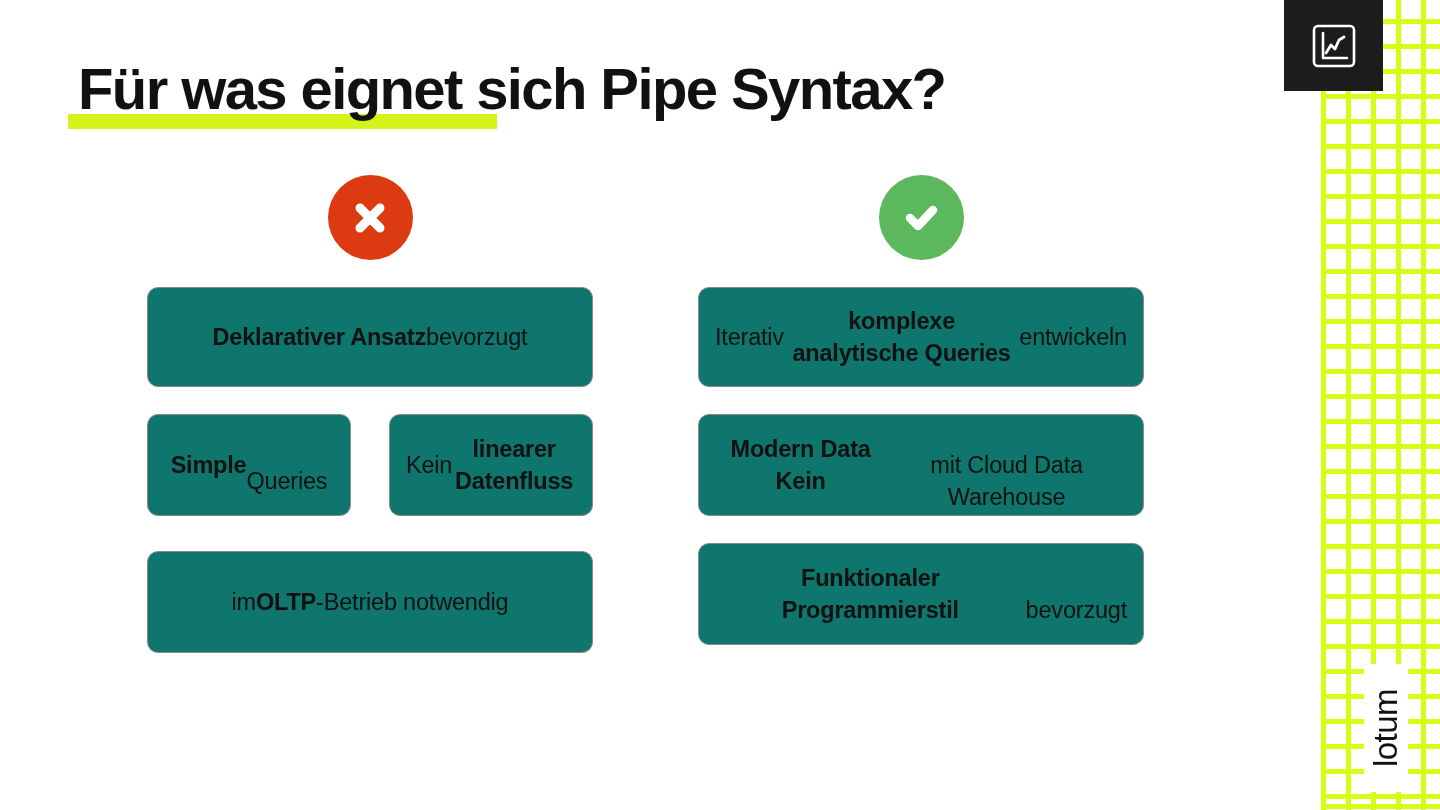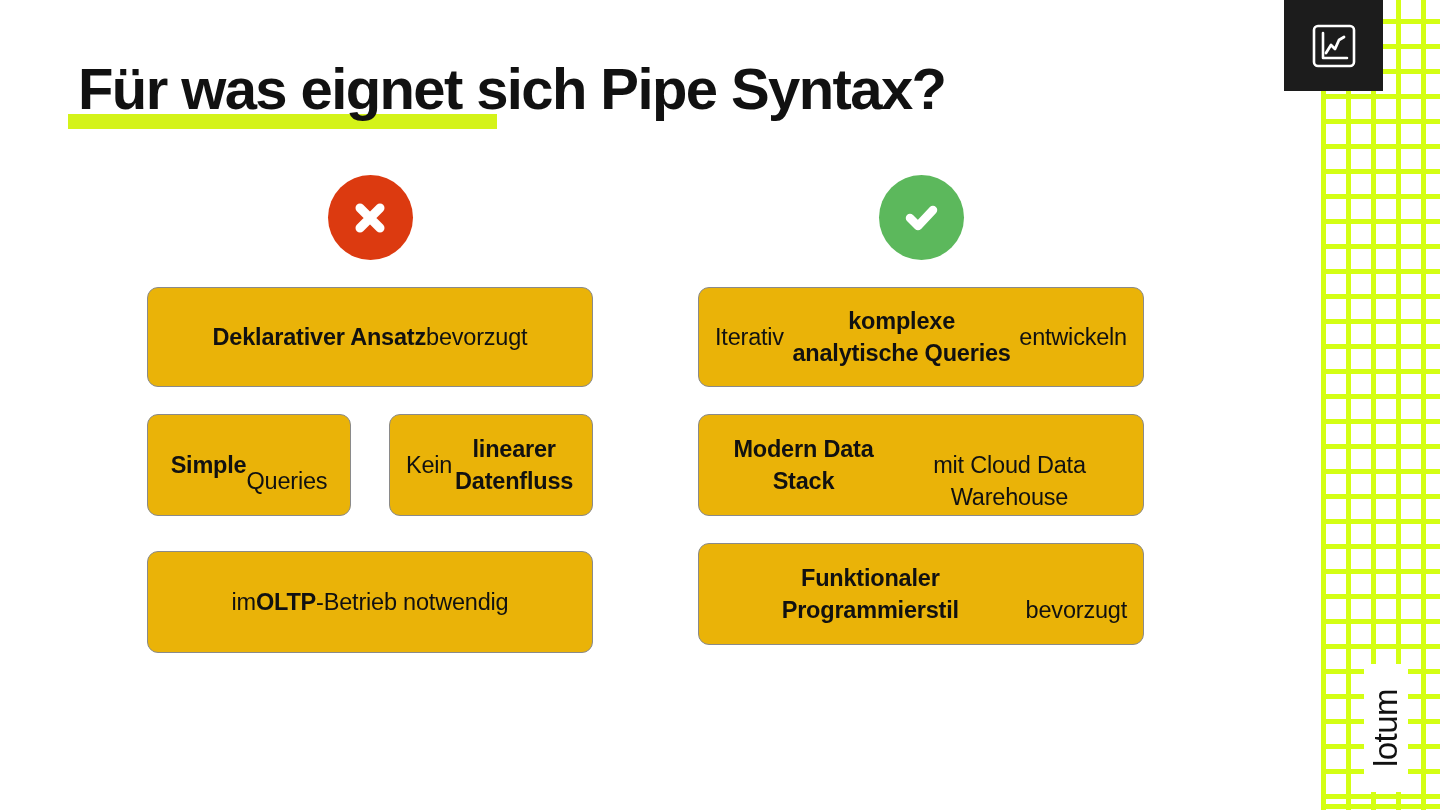--- a/index.html
+++ b/index.html
@@ -86,21 +86,21 @@
   .circle{
     width:85px; height:85px; border-radius:50%;
     display:flex; align-items:center; justify-content:center;
   }
   .circle.neg{ background:#dc3a10; }
   .circle.pos{ background:#5cb85c; }
 
   .card{
     border:1.4px solid #8a8a8a;
     border-radius:11px;
-    background:#eab308;
+    background:#0f766e;
     display:flex; align-items:center; justify-content:center;
     text-align:center;
     padding:10px 16px;
     font-size:23.5px;
     line-height:1.38;
     letter-spacing:-0.2px;
     color:#111111;
     margin-bottom:27px;
   }
   .card.h1l{ height:100px; }
@@ -157,17 +157,17 @@
   <div class="col col-right">
     <div class="icon-row">
       <div class="circle pos">
         <svg width="48" height="48" viewBox="0 0 48 48">
           <path d="M13 24 L21 32 L36 16" stroke="#ffffff" stroke-width="8.5" fill="none" stroke-linecap="round" stroke-linejoin="round"></path>
         </svg>
       </div>
     </div>
 
     <div class="card h1l">Iterativ <b>komplexe analytische Queries</b> entwickeln</div>
-    <div class="card h2l"><b>Modern Data Stack</b><br>mit Cloud Data Warehouse</div>
+    <div class="card h2l"><b>Modern Data Kein</b><br>mit Cloud Data Warehouse</div>
     <div class="card h2l"><b>Funktionaler Programmierstil</b><br>bevorzugt</div>
   </div>
 
 </div>
 
 </body></html>

